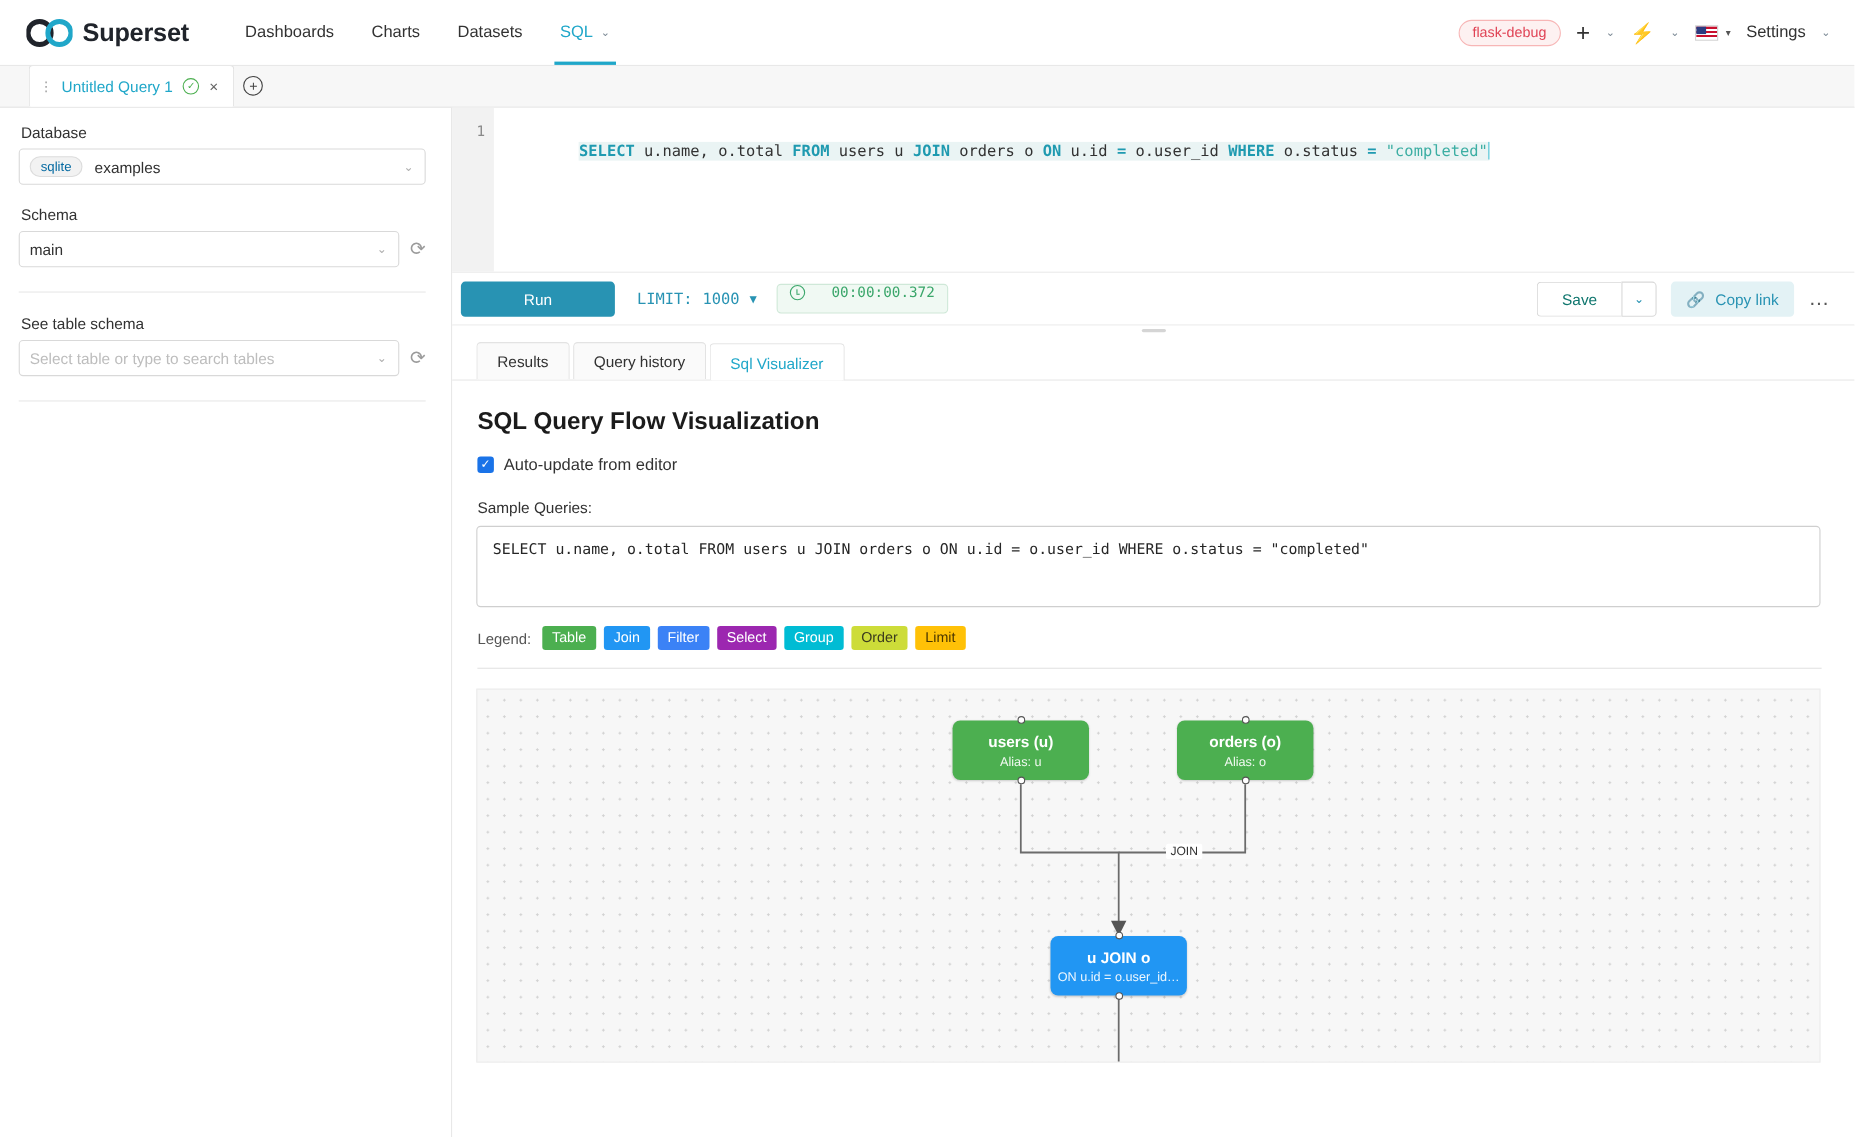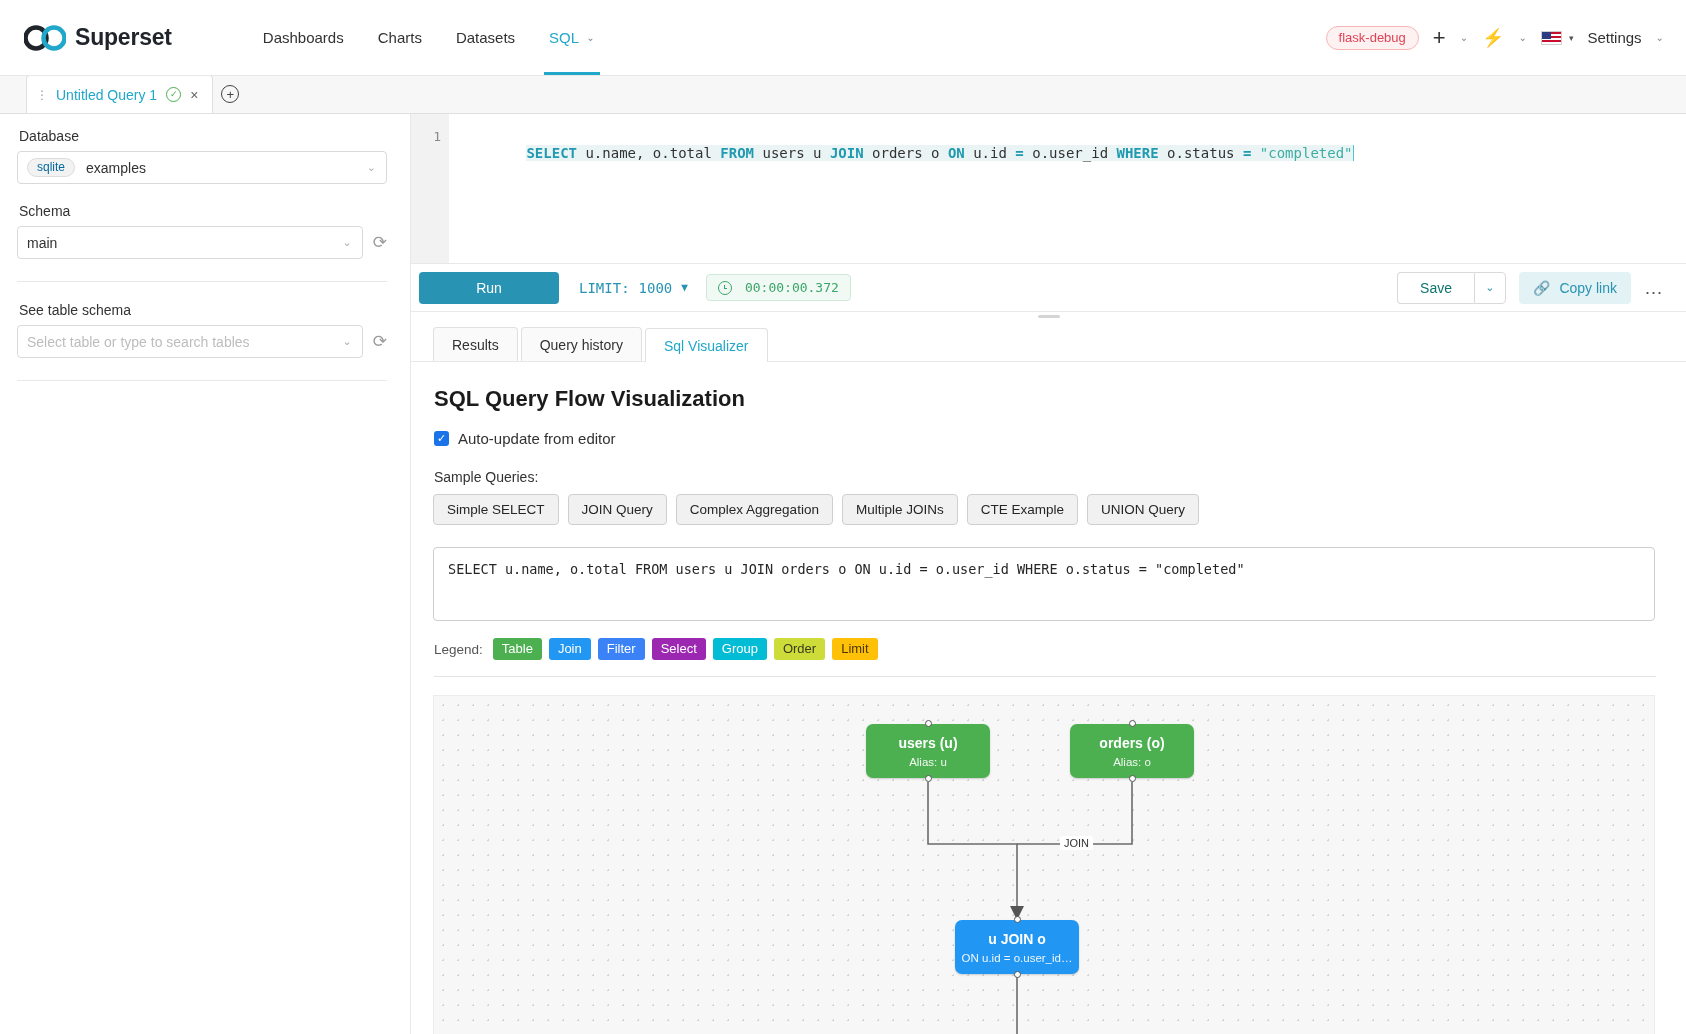--- a/index.html
+++ b/index.html
@@ -5,23 +5,23 @@
   * { box-sizing: border-box; }
   html, body { margin:0; padding:0; }
   body {
     width:1686px; height:1034px;
     font-family:"Liberation Sans", sans-serif;
     font-size:14px; color:#323232; background:#ffffff;
     overflow:hidden;
   }
   
   .navbar {
-    height:76px; display:flex; align-items:center;
+    height:60px; display:flex; align-items:center;
     border-bottom:1px solid #e8e8e8; background:#fff;
-    position:relative; padding:0 22px 0 24px;gap:40px;
+    position:relative; padding:0 22px 0 24px;
   }
   .brand { display:flex; align-items:center; gap:9px; margin-right:34px; }
   .brand-logo { width:42px; height:26px; }
   .brand-name { font-size:23px; font-weight:bold; color:#20242b; letter-spacing:-.2px; }
   .nav-links { display:flex; align-items:center; height:100%; }
   .nav-link {
     height:100%; display:flex; align-items:center; padding:0 17px;
     font-size:15px; color:#323232; cursor:pointer; position:relative;
   }
   .nav-link.active { color:#20a7c9; }
@@ -131,21 +131,21 @@
     border-radius:4px; font-size:14px; cursor:pointer;
   }
   .limit-ctrl {
     margin-left:20px; display:flex; align-items:center; gap:9px;
     color:#2893b3; font-size:14px; cursor:pointer;
     font-family:"DejaVu Sans Mono", monospace;
   }
   .limit-caret { font-size:11px; }
   .timer-pill {
     margin-left:18px; border:1px solid #cfe8d8; background:#f0f9f3; color:#3aa66a;
-    border-radius:4px; height:27px; display:flex; align-items:center; gap:13px;
+    border-radius:4px; height:27px; display:flex; align-items:flex-start; gap:24px;
     padding:0 11px; font-size:13px; font-family:"DejaVu Sans Mono", monospace;
   }
   .clock {
     width:14px; height:14px; border-radius:50%; border:1.3px solid #3aa66a;
     position:relative;
   }
   .clock:before, .clock:after {
     content:""; position:absolute; background:#3aa66a; left:5px; top:3px;
   }
   .clock:before { width:1.2px; height:4px; }
@@ -395,28 +395,20 @@
     <div class="vizpanel">
       <div class="viz-inner">
         <div class="viz-title">SQL Query Flow Visualization</div>
 
         <div class="autoupd">
           <span class="cbox">✓</span>
           <span class="autoupd-label">Auto-update from editor</span>
         </div>
 
         <div class="samples-label">Sample Queries:</div>
-        <div class="sample-row">
-          <button class="sample-btn">Simple SELECT</button>
-          <button class="sample-btn">JOIN Query</button>
-          <button class="sample-btn">Complex Aggregation</button>
-          <button class="sample-btn">Multiple JOINs</button>
-          <button class="sample-btn">CTE Example</button>
-          <button class="sample-btn">UNION Query</button>
-        </div>
 
         <textarea class="sql-area" style="">SELECT u.name, o.total FROM users u JOIN orders o ON u.id = o.user_id WHERE o.status = "completed"</textarea>
 
         <div class="legend-row">
           <span class="legend-label">Legend:</span>
           <span class="chip" style="background:#4caf50">Table</span>
           <span class="chip" style="background:#2196f3">Join</span>
           <span class="chip" style="background:#3b82f6">Filter</span>
           <span class="chip" style="background:#9c27b0">Select</span>
           <span class="chip" style="background:#00bcd4">Group</span>

